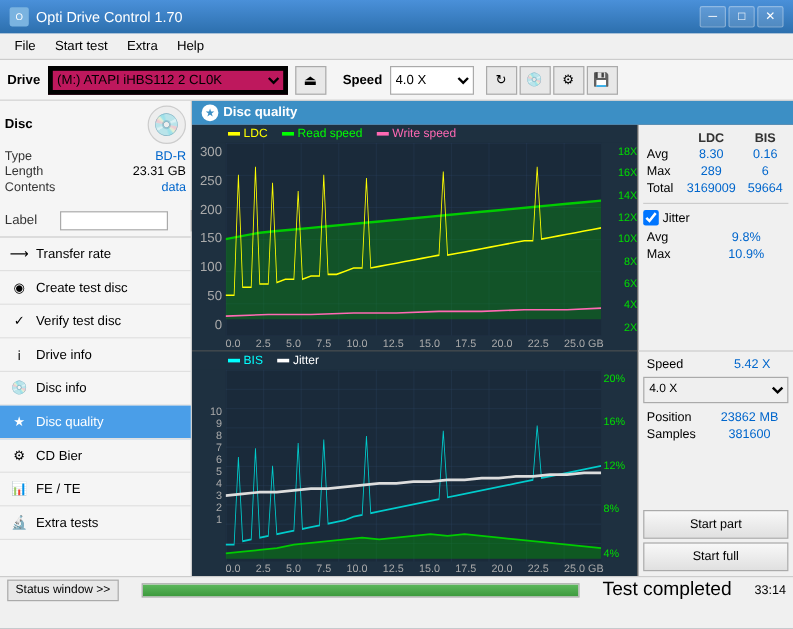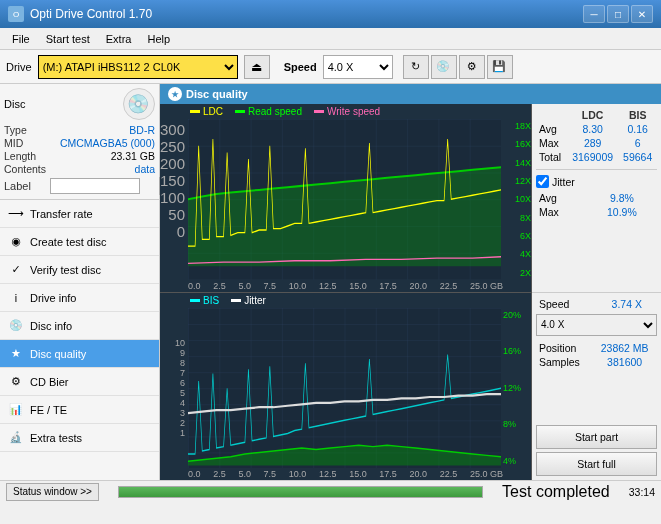--- a/index.html
+++ b/index.html
@@ -11,41 +11,41 @@
     .title-bar-icon { width: 16px; height: 16px; background: #7ab3e0; border-radius: 2px; display: flex; align-items: center; justify-content: center; font-size: 8px; color: white; }
     .title-bar-controls { display: flex; gap: 2px; }
     .title-btn { width: 22px; height: 18px; background: rgba(255,255,255,0.15); border: 1px solid rgba(255,255,255,0.3); color: white; font-size: 10px; display: flex; align-items: center; justify-content: center; cursor: pointer; border-radius: 2px; }
     
     
     .menu-bar { background: #f0f0f0; height: 22px; display: flex; align-items: center; padding: 0 4px; border-bottom: 1px solid #ccc; }
     .menu-item { padding: 2px 8px; font-size: 11px; cursor: pointer; }
     
     
     .drive-bar { background: #f5f5f5; height: 34px; display: flex; align-items: center; padding: 0 6px; border-bottom: 1px solid #ccc; gap: 6px; }
-    .drive-label { font-size: 11px; font-weight: normal; }
-    .drive-select { height: 24px; font-size: 11px; min-width: 200px; border: 1px solid #000000; background: #fde047; }
+    .drive-label { font-size: 11px; font-weight: bold; }
+    .drive-select { height: 24px; font-size: 11px; min-width: 200px; border: 4px solid #000000; background: #be185d; }
     .eject-btn { width: 26px; height: 24px; background: #e8e8e8; border: 1px solid #aaa; display: flex; align-items: center; justify-content: center; cursor: pointer; font-size: 12px; }
     .speed-label { font-size: 11px; font-weight: bold; margin-left: 8px; }
     .speed-select { height: 24px; font-size: 11px; width: 70px; border: 1px solid #aaa; background: white; }
     .drive-icons { display: flex; gap: 2px; margin-left: 4px; }
     .drive-icon-btn { width: 26px; height: 24px; background: #e8e8e8; border: 1px solid #aaa; display: flex; align-items: center; justify-content: center; cursor: pointer; }
     
     
     .main-content { display: flex; height: calc(524px - 28px - 22px - 34px - 22px - 22px); }
     
     
     .sidebar { width: 160px; background: #f5f5f5; border-right: 1px solid #ccc; display: flex; flex-direction: column; }
     .disc-info-panel { padding: 4px; border-bottom: 1px solid #ccc; }
     .disc-header { display: flex; align-items: center; justify-content: space-between; margin-bottom: 4px; }
-    .disc-title { font-size: 11px; font-weight: normal; }
+    .disc-title { font-size: 11px; font-weight: bold; }
     .disc-row { display: flex; justify-content: space-between; margin: 1px 0; font-size: 10.5px; }
     .disc-key { color: #333; }
     .disc-val { color: #0066cc; }
     .disc-val-black { color: #000; }
-    .label-row { display: flex; align-items: center; gap: 19px; margin-top: 2px; }
+    .label-row { display: flex; align-items: center; gap: 19px; margin-top: 13px; }
     .label-input { width: 90px; height: 16px; border: 1px solid #aaa; font-size: 10px; }
     .label-btn { width: 18px; height: 18px; background: #e8e8e8; border: 1px solid #aaa; display: flex; align-items: center; justify-content: center; cursor: pointer; font-size: 10px; }
     
     .sidebar-nav { flex: 1; }
     .nav-item { height: 28px; display: flex; align-items: center; padding: 0 8px; gap: 6px; cursor: pointer; font-size: 11px; border-bottom: 1px solid #e0e0e0; }
     .nav-item.active { background: #4a9ee8; color: white; }
     .nav-icon { width: 16px; height: 16px; display: flex; align-items: center; justify-content: center; flex-shrink: 0; }
     .chart-header { background: #3c8fc5; color: white; height: 20px; display: flex; align-items: center; padding: 0 8px; gap: 4px; font-size: 11px; font-weight: bold; }
     .chart-header-icon { width: 14px; height: 14px; background: white; border-radius: 50%; display: flex; align-items: center; justify-content: center; font-size: 8px; color: #3c8fc5; }
     .legend-item { display: flex; align-items: center; gap: 3px; }
@@ -118,24 +118,20 @@
     <div class="disc-info-panel">
       <div class="disc-header">
         <span class="disc-title">Disc</span>
         <div style="width:32px;height:32px;background:#eee;border:1px solid #ccc;border-radius:50%;display:flex;align-items:center;justify-content:center;font-size:18px;">💿</div>
       </div>
       <div class="disc-row">
         <span class="disc-key">Type</span>
         <span class="disc-val">BD-R</span>
       </div>
       <div class="disc-row">
-        <span class="disc-key">MID</span>
-        <span class="disc-val">CMCMAGBA5 (000)</span>
-      </div>
-      <div class="disc-row">
         <span class="disc-key">Length</span>
         <span class="disc-val-black">23.31 GB</span>
       </div>
       <div class="disc-row">
         <span class="disc-key">Contents</span>
         <span class="disc-val">data</span>
       </div>
       <div class="label-row">
         <span class="disc-key">Label</span>
         <input class="label-input" type="text" style="">
@@ -206,21 +202,21 @@
                 <span style="color:#00ff00;font-size:10px;">Read speed</span>
               </div>
             <div class="legend-item">
                 <div class="legend-dot" style="background:#ff69b4;"></div>
                 <span style="color:#ff69b4;font-size:10px;">Write speed</span>
               </div>
           </div>
 
           <div style="position:relative;flex:1;display:flex;">
 
-            <div style="width:28px;display:flex;flex-direction:column;padding:2px 0;color:#aaa;font-size:15px;text-align:right;padding-right:3px;">
+            <div style="width:28px;display:flex;flex-direction:column;justify-content:space-between;padding:2px 0;color:#aaa;font-size:11px;text-align:right;padding-right:3px;">
               <span>300</span>
                 <span>250</span>
                 <span>200</span>
                 <span>150</span>
                 <span>100</span>
                 <span>50</span>
                 <span>0</span>
             </div>
             <div style="flex:1;position:relative;">
               <svg width="100%" height="100%" viewBox="0 0 440 120" preserveAspectRatio="none">
@@ -387,21 +383,21 @@
             </tr>
           </tbody>
             </table>
         </div>
 
         <div class="right-bottom">
           <table class="stat-table">
             <tbody>
                 <tr>
               <td>Speed</td>
-              <td class="col-blue">3.74 X</td>
+              <td class="col-blue">5.42 X</td>
             </tr>
           </tbody>
             </table>
           <select style="width:100%;height:22px;font-size:10px;border:1px solid #aaa;margin-bottom:2px;">
             <option>4.0 X</option>
           </select>
           <table class="stat-table">
             <tbody>
                 <tr>
               <td>Position</td>

